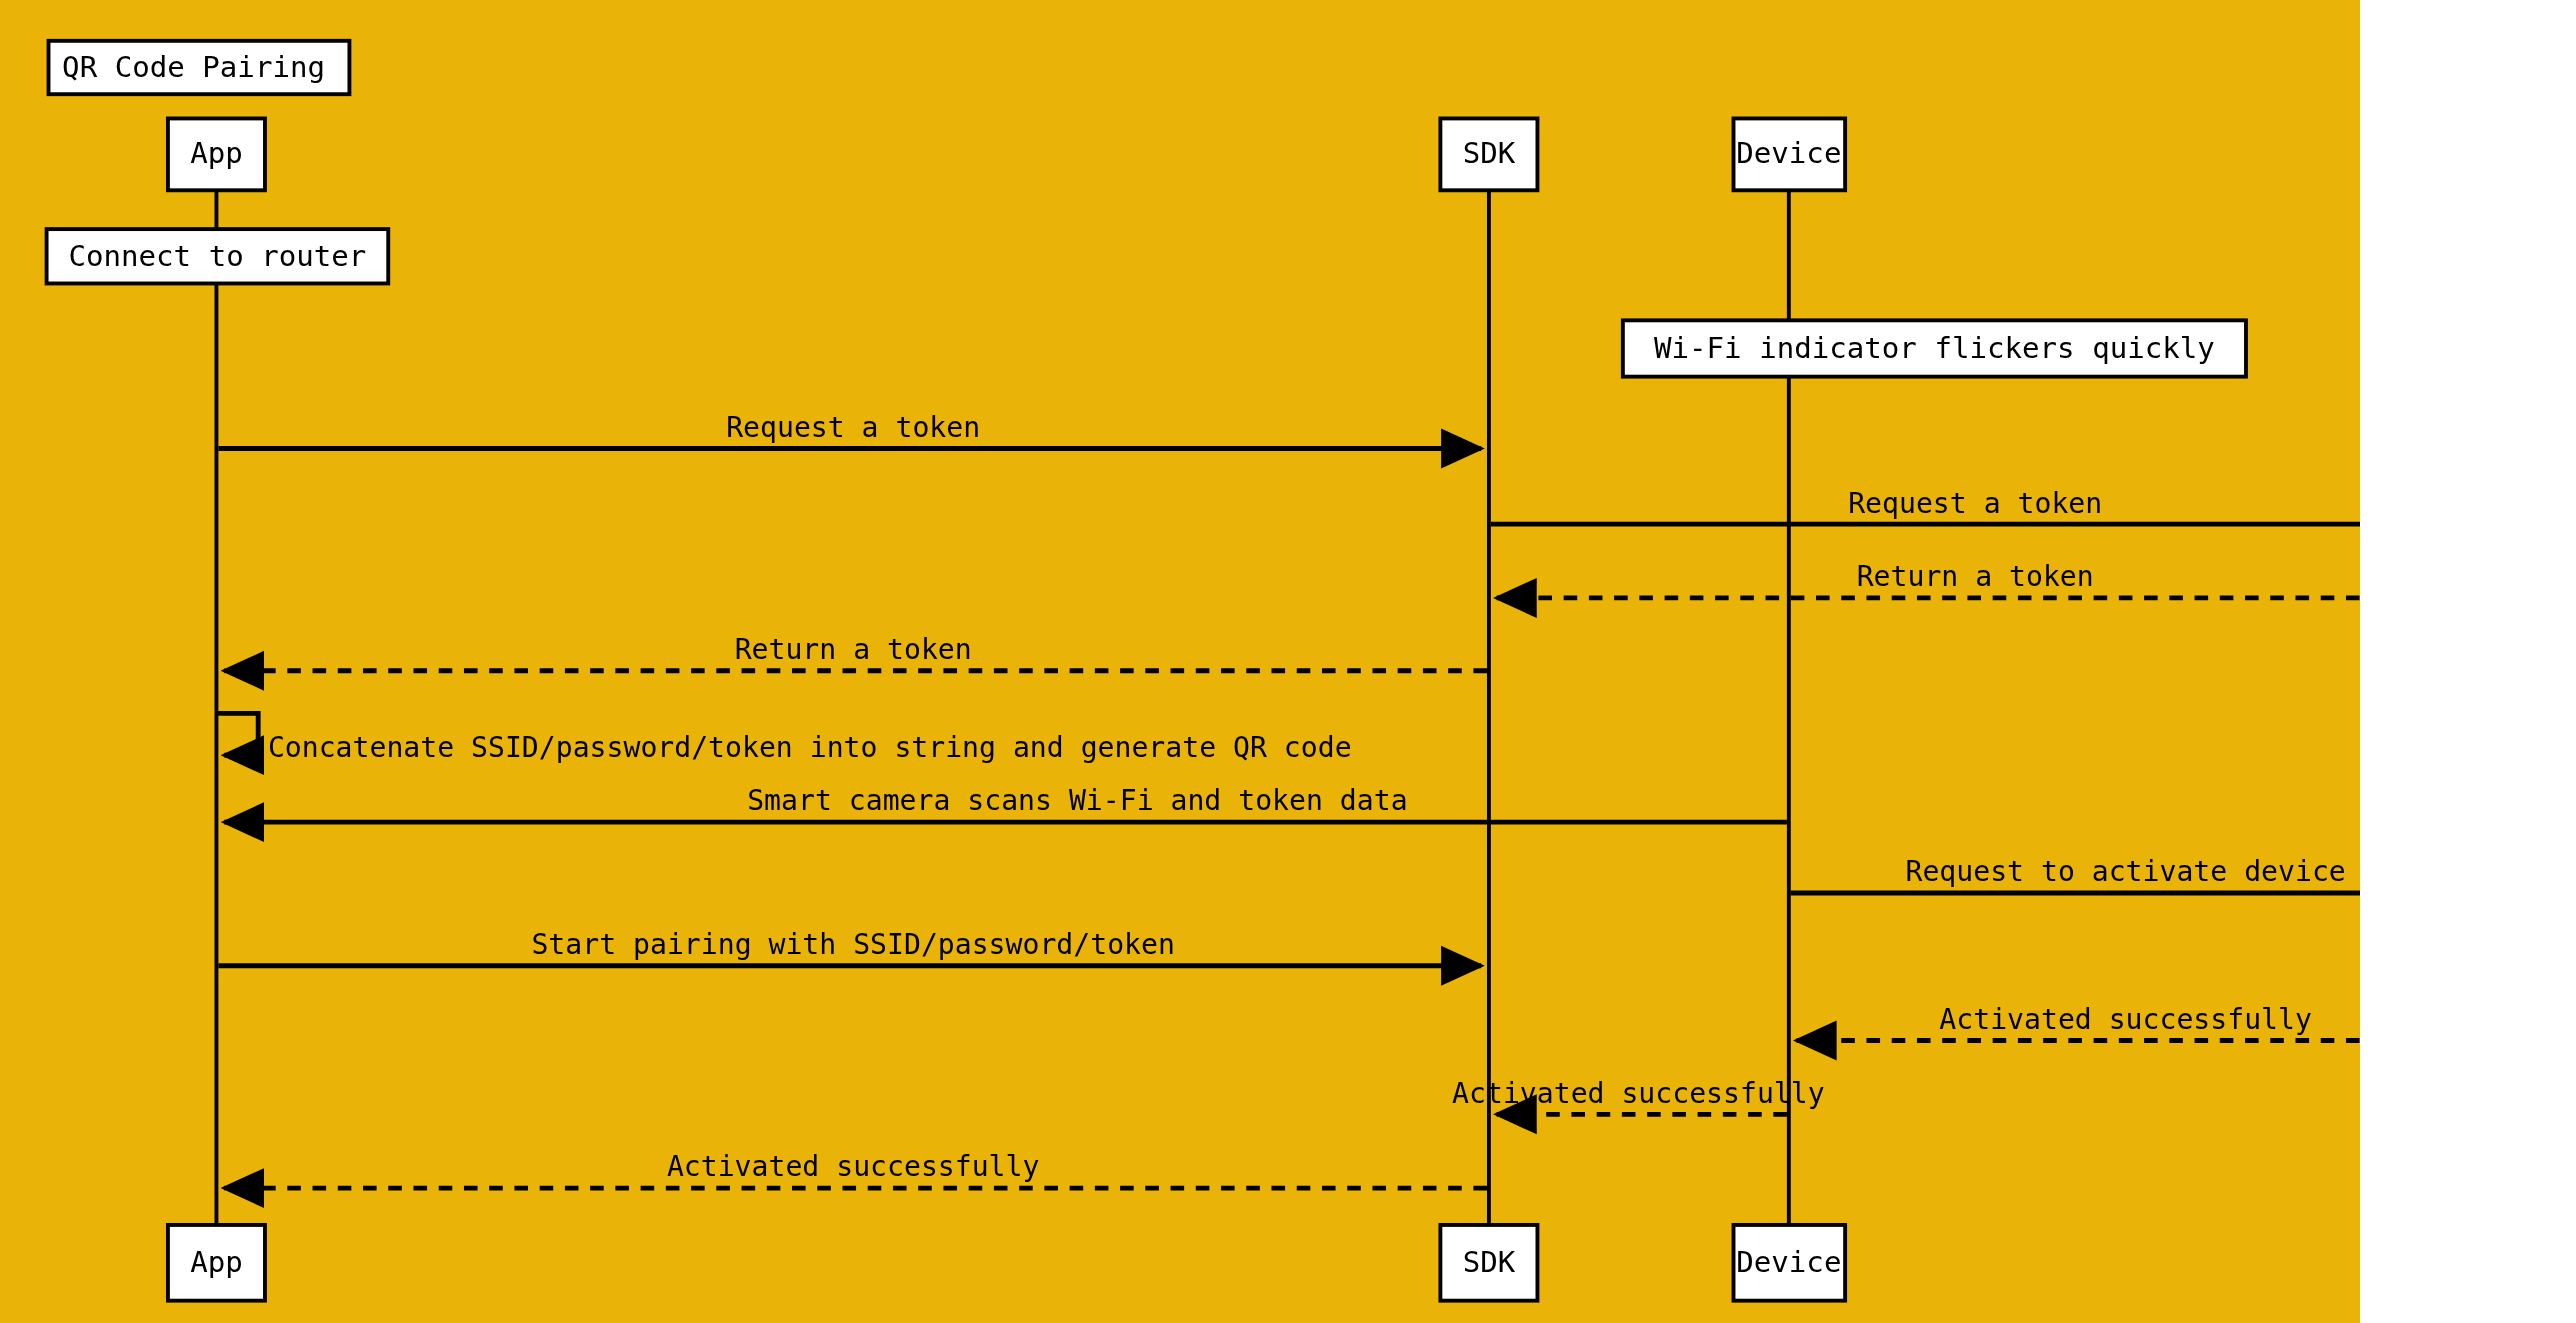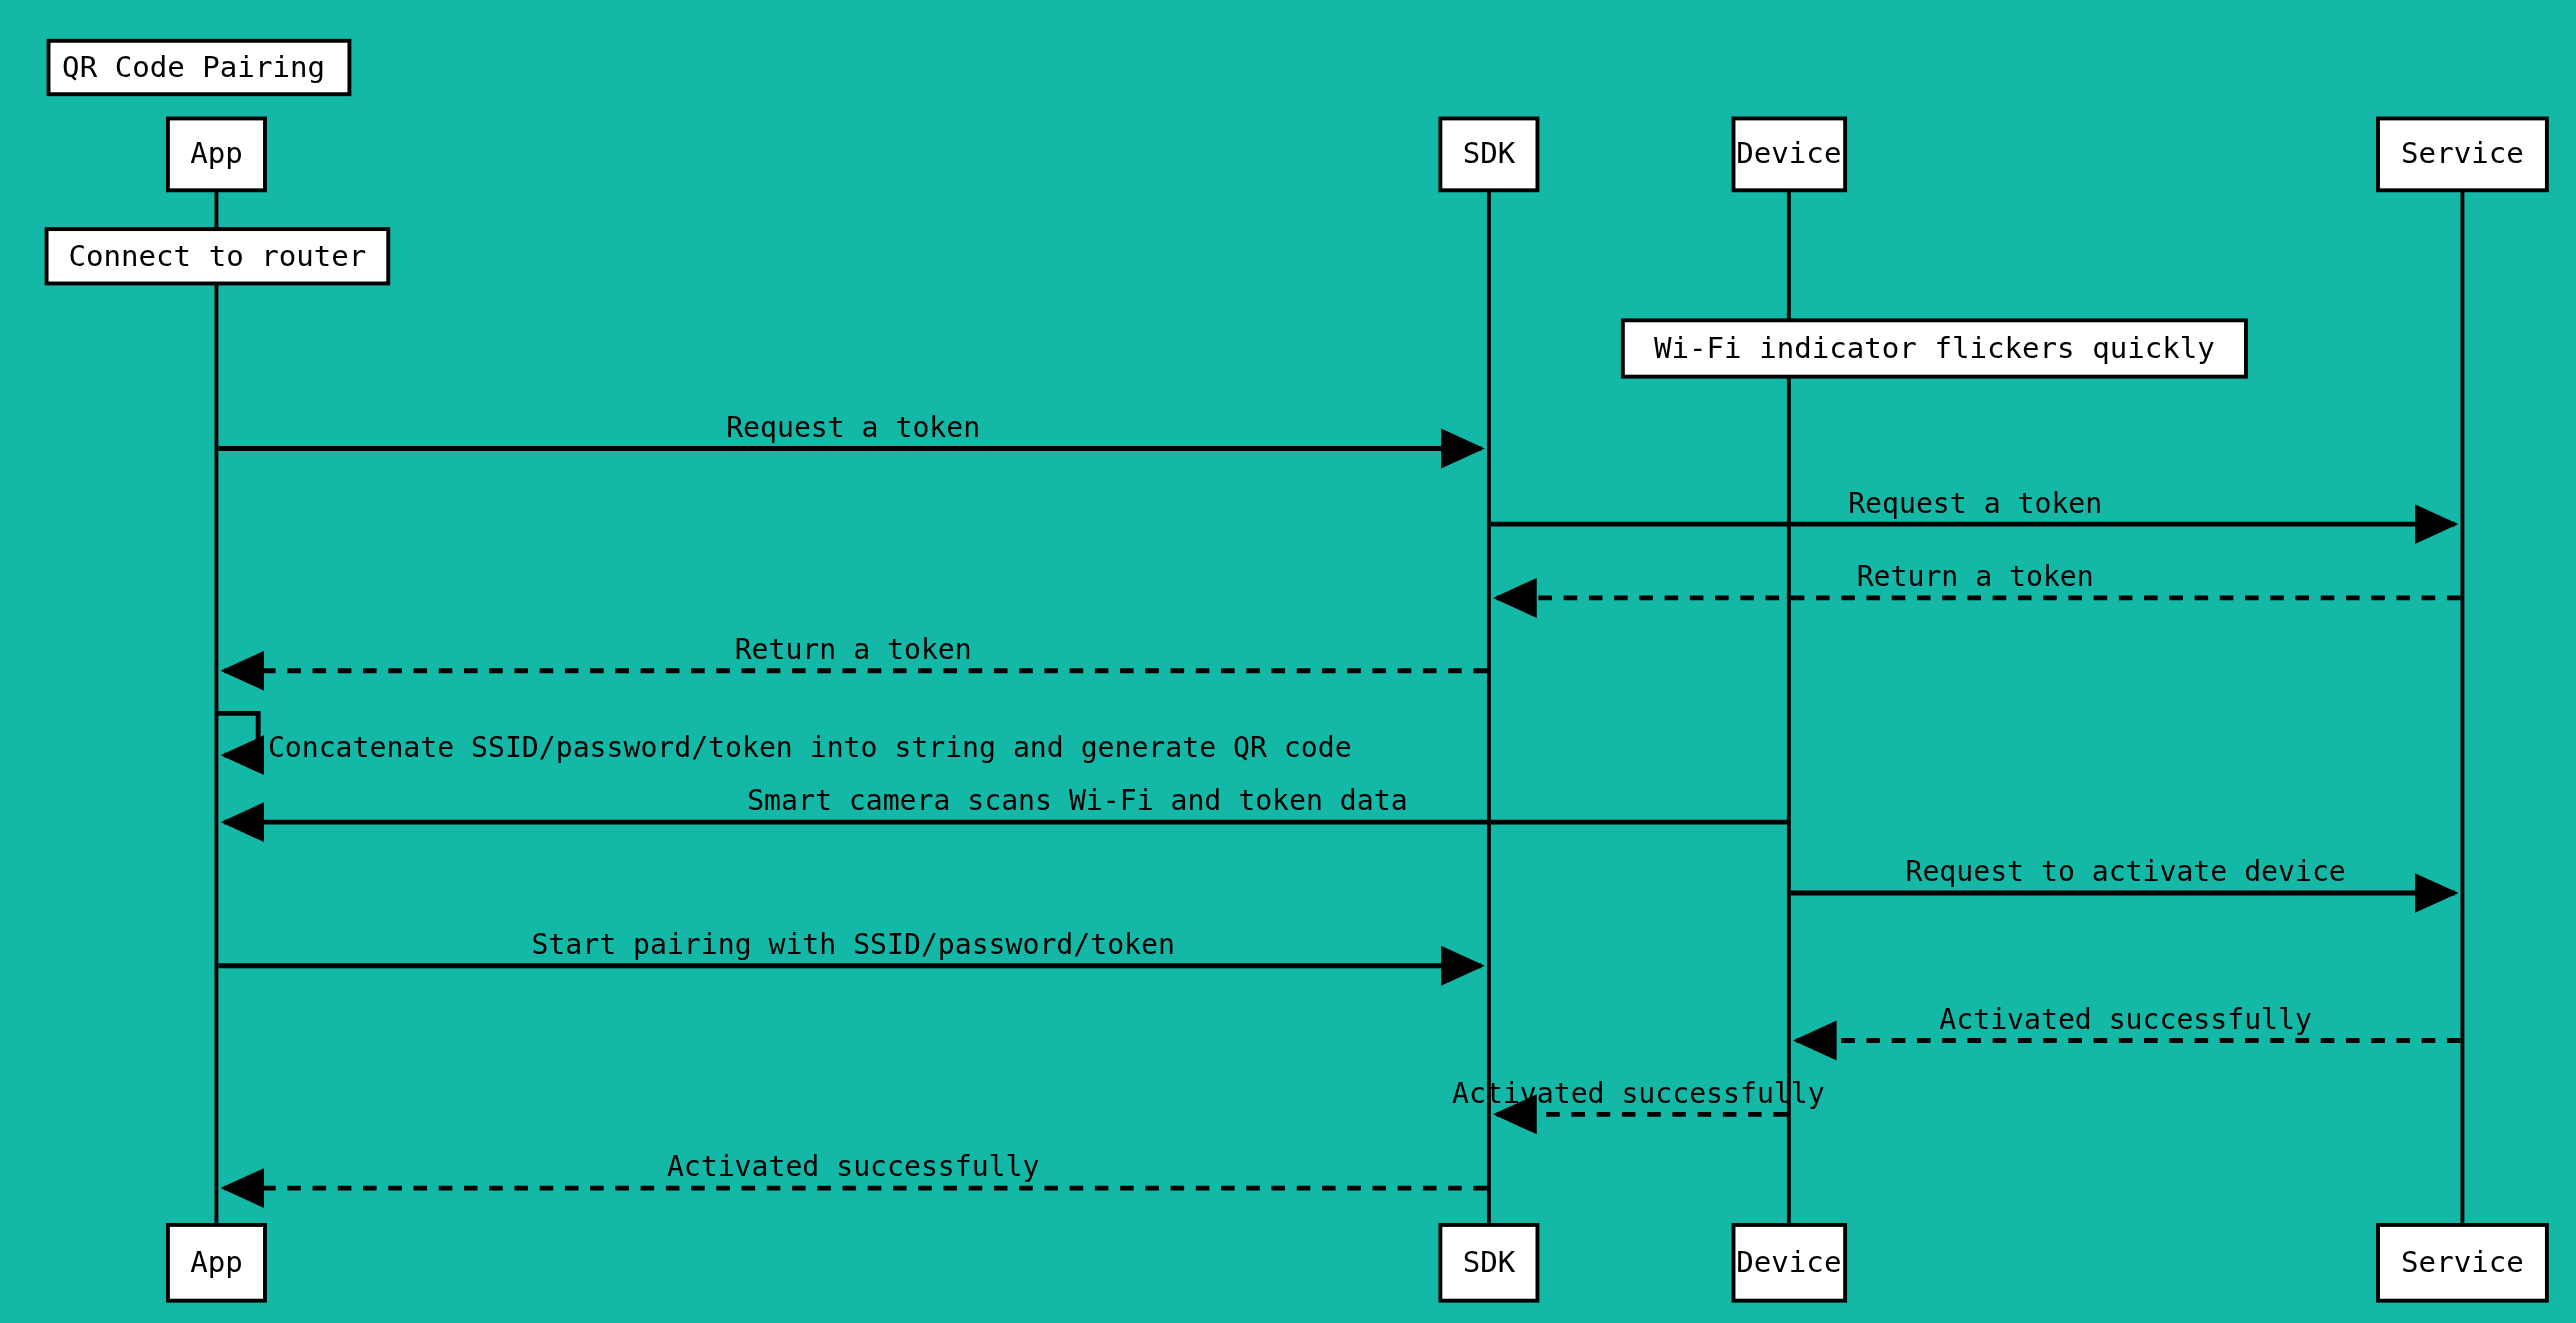--- a/index.html
+++ b/index.html
@@ -6,23 +6,23 @@
   html, body {
     margin: 0;
     padding: 0;
     background: #ffffff;
   }
   body {
     font-family: "DejaVu Sans Mono", "Liberation Mono", monospace;
   }
   #diagram-root {
     position: relative;
-    width: 2576px;
+    width: 2360px;
     height: 1324px;
-    background: #14b8a6;
+    background: #eab308;
     overflow: hidden;
   }
   svg#seq-svg {
     position: absolute;
     left: 0;
     top: 0;
     width: 2576px;
     height: 1324px;
     display: block;
   }

